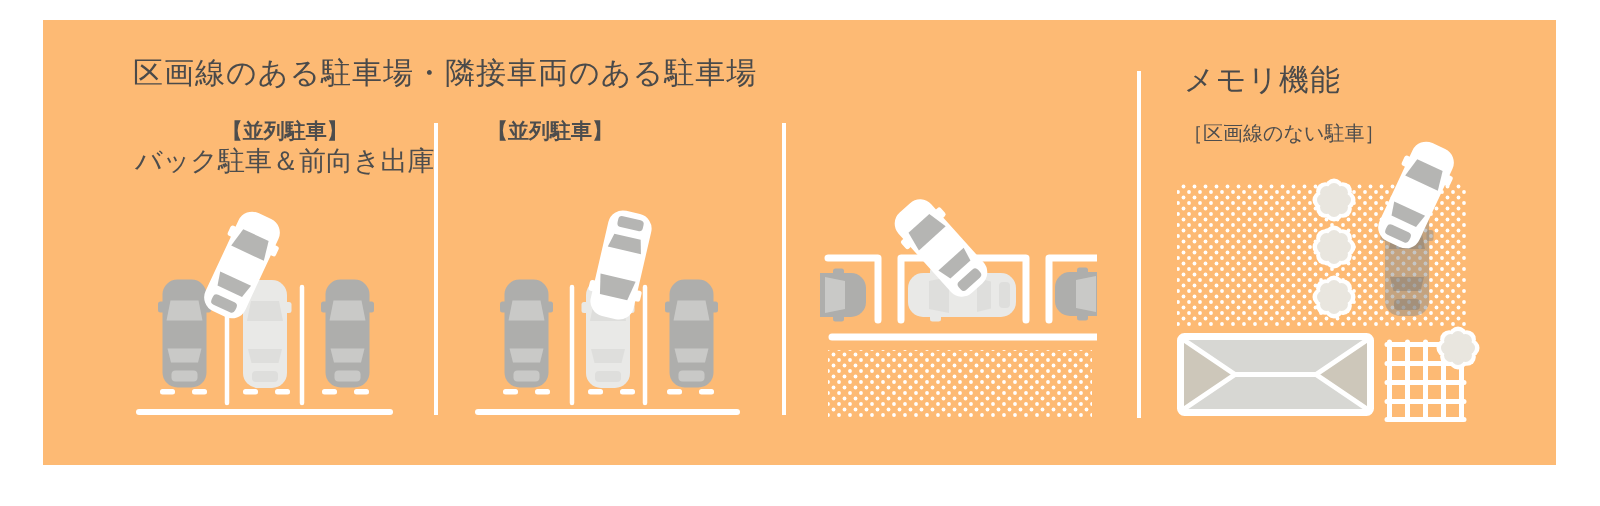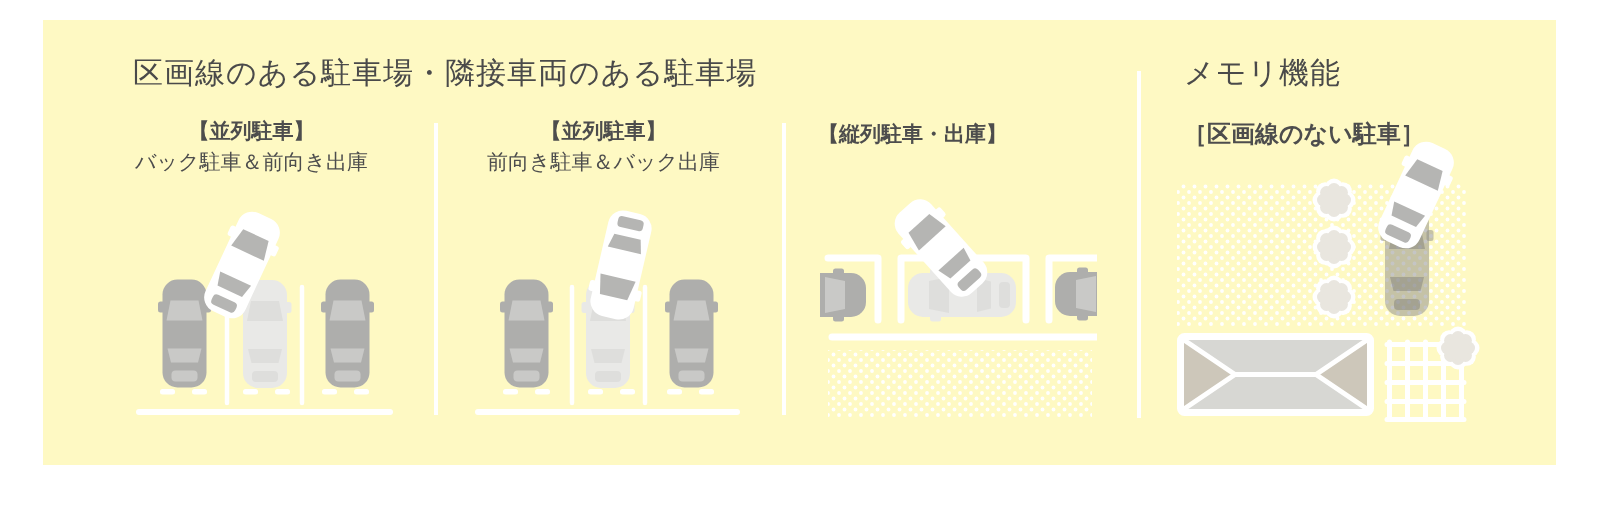--- a/index.html
+++ b/index.html
@@ -6,33 +6,33 @@
   .canvas{
     position:relative;
     width:1600px;height:506px;
     background:#ffffff;
     font-family:"Liberation Sans","DejaVu Sans",sans-serif;
     overflow:hidden;
   }
   .panel{
     position:absolute;left:43px;top:20px;
     width:1513px;height:445px;
-    background:#fef9c3;
+    background:#fdba74;
   }
   .panel *{position:absolute;}
   .main-title{
     font-size:30px;line-height:34px;color:#4a4a4a;
     white-space:nowrap;letter-spacing:1px;
   }
   .t-left{left:90px;top:36px;}
-  .t-right{left:1141px;top:36px;}
+  .t-right{left:1141px;top:43px;}
   .col-head{white-space:nowrap;color:#4d4d4d;}
   .col-head .h1{position:static;display:block;font-size:21px;line-height:31px;font-weight:bold;text-align:center;}
-  .col-head .h2{position:static;display:block;font-size:21px;line-height:31px;font-weight:normal;text-align:center;}
-  .col-head .h1.plain{font-weight:bold;font-size:24px;}
+  .col-head .h2{position:static;display:block;font-size:27px;line-height:31px;font-weight:normal;text-align:center;}
+  .col-head .h1.plain{font-weight:normal;font-size:20px;}
   .ch1{left:92px;top:95px;}
   .ch2{left:444px;top:95px;}
   .ch3{left:775px;top:98px;}
   .ch4{left:1140px;top:98px;}
   .vdiv{width:4px;background:#ffffff;}
   .d1{left:391px;top:103px;height:292px;}
   .d2{left:739px;top:103px;height:292px;}
   .d3{left:1094px;top:51px;height:347px;}
   .illus{display:block;}
   .i1{left:82px;top:175px;}
@@ -95,24 +95,20 @@
 
     <div class="main-title t-left">区画線のある駐車場・隣接車両のある駐車場</div>
     <div class="main-title t-right">メモリ機能</div>
 
     <div class="col-head ch1">
       <span class="h1">【並列駐車】</span>
       <span class="h2">バック駐車＆前向き出庫</span>
     </div>
     <div class="col-head ch2">
       <span class="h1">【並列駐車】</span>
-      <span class="h2">前向き駐車＆バック出庫</span>
-    </div>
-    <div class="col-head ch3">
-      <span class="h1">【縦列駐車・出庫】</span>
     </div>
     <div class="col-head ch4">
       <span class="h1 plain">［区画線のない駐車］</span>
     </div>
 
     <div class="vdiv d1"></div>
     <div class="vdiv d2"></div>
     <div class="vdiv d3"></div>
 
     <svg class="illus i1" width="280" height="232" viewBox="0 0 280 232">

